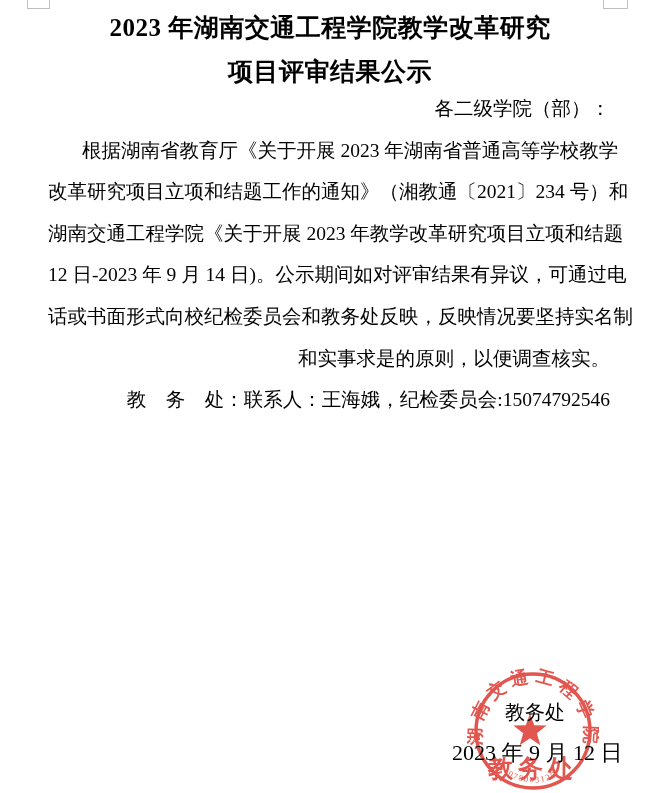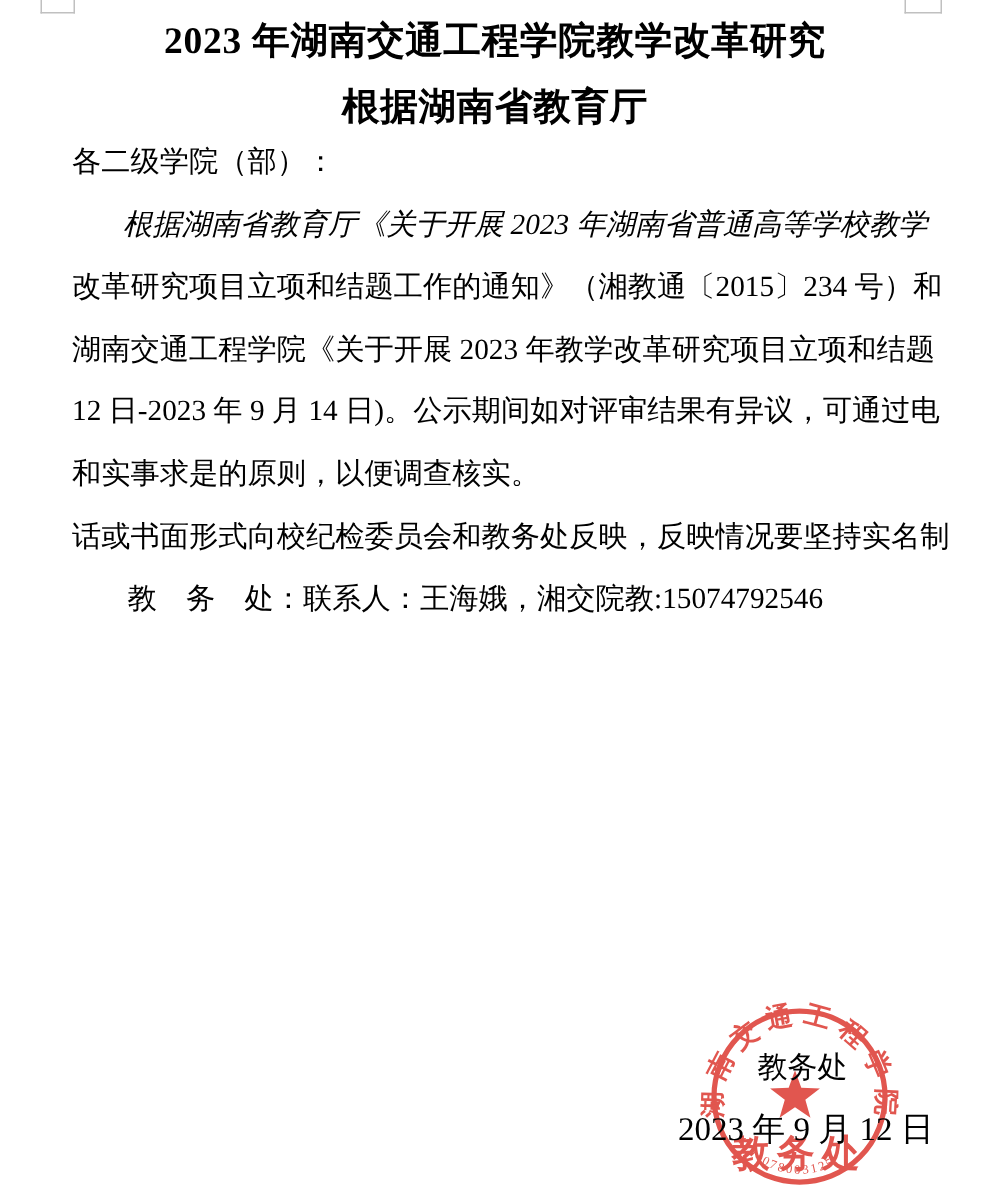--- a/index.html
+++ b/index.html
@@ -37,23 +37,23 @@
   }
 
   .body-text {
     position: absolute;
     top: 88px;
     left: 48px;
     width: 562px;
     font-size: 19.5px;
     line-height: 41.6px;
   }
-  .line { white-space: nowrap; text-align: left; }
+  .line { white-space: nowrap; text-align: right; }
   .line.j { text-align: justify; text-align-last: justify; }
-  .line.indent  { padding-left: 34px; font-style: italic; }
+  .line.indent  { padding-left: 34px; }
   .line.j.indent { padding-left: 34px; width: 528px; }
   .line.contact { padding-left: 37px; }
 
   .signer {
     position: absolute;
     left: 505px;
     top: 701px;
     font-size: 20px;
     line-height: 22px;
     white-space: nowrap;
@@ -83,32 +83,32 @@
 </head>
 <body>
 
 <div class="page">
 
   <div class="cropmark tl"></div>
   <div class="cropmark tr"></div>
 
   <div class="title">
     <div>2023 年湖南交通工程学院教学改革研究</div>
-    <div>根据湖南省教育厅</div>
+    <div>项目评审结果公示</div>
   </div>
 
   <div class="body-text">
     <div class="line">各二级学院（部）：</div>
     <div class="line j indent">根据湖南省教育厅《关于开展 2023 年湖南省普通高等学校教学</div>
-    <div class="line j">改革研究项目立项和结题工作的通知》（湘教通〔2015〕234 号）和</div>
+    <div class="line j">改革研究项目立项和结题工作的通知》（湘教通〔2021〕234 号）和</div>
     <div class="line j">湖南交通工程学院《关于开展 2023 年教学改革研究项目立项和结题</div>
     <div class="line j">12 日-2023 年 9 月 14 日)。公示期间如对评审结果有异议，可通过电</div>
+    <div class="line j">话或书面形式向校纪检委员会和教务处反映，反映情况要坚持实名制</div>
     <div class="line">和实事求是的原则，以便调查核实。</div>
-    <div class="line j">话或书面形式向校纪检委员会和教务处反映，反映情况要坚持实名制</div>
-    <div class="line contact">教　务　处：联系人：王海娥，湘交院教:15074792546</div>
+    <div class="line contact">教　务　处：联系人：王海娥，纪检委员会:15074792546</div>
   </div>
 
   <div class="signer">教务处</div>
   <div class="sign-date">2023 年 9 月 12 日</div>
 
   <svg class="seal" viewBox="0 0 132 132" xmlns="http://www.w3.org/2000/svg">
     <defs>
       <path id="arcTop" d="M 15.5 82 A 52 52 0 1 1 116.5 82" fill="none"></path>
       <path id="arcBottom" d="M 23 93 A 50 50 0 0 0 109 93" fill="none"></path>
     </defs>

